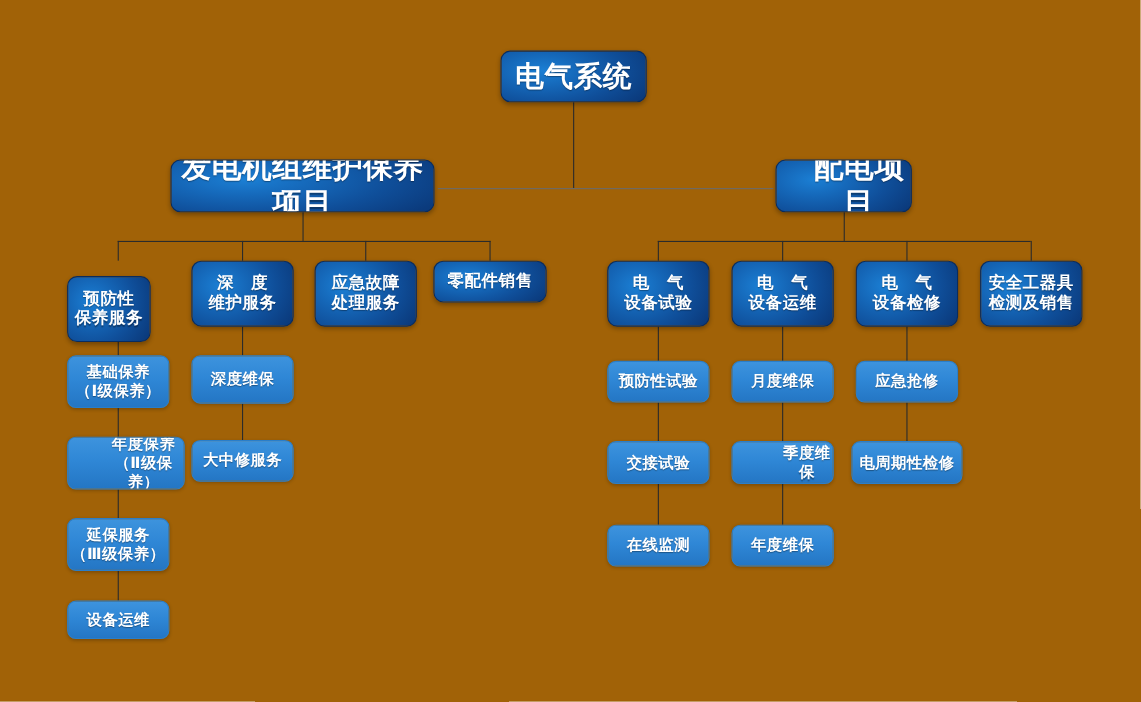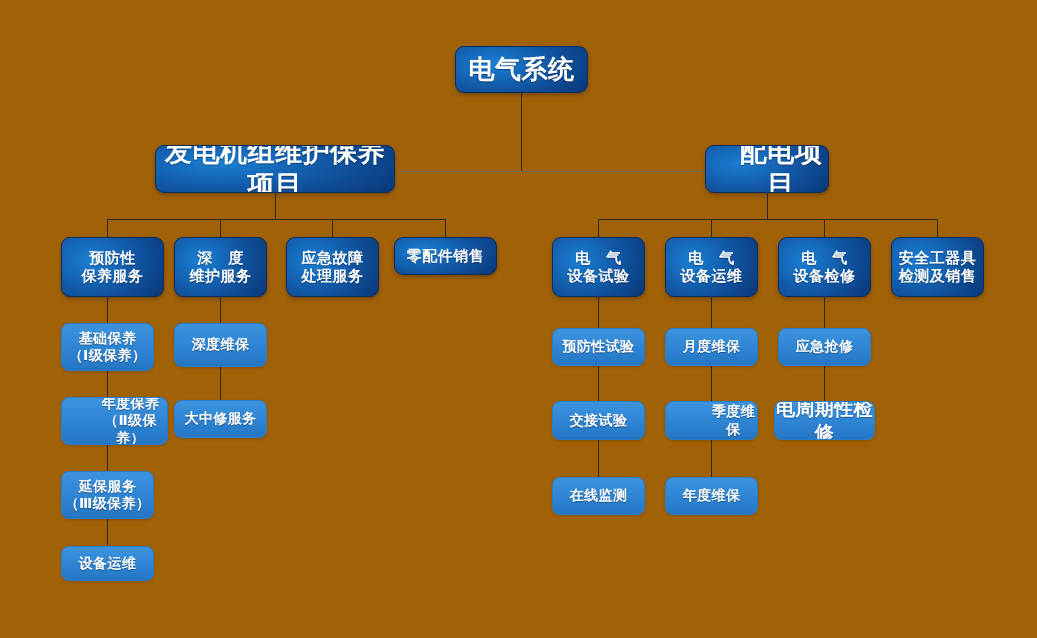--- a/index.html
+++ b/index.html
@@ -61,21 +61,21 @@
     border-radius: 8px;
   }
 
   .node .ln { display: block; }
 
   
   .root      { font-size: 26px; font-weight: bold; }
   .lvl2      { font-size: 27px; font-weight: bold; }
   .lvl3      { font-size: 15px; font-weight: bold; }
   .leaf      { font-size: 14px; font-weight: bold; letter-spacing: 0.4px; }
-  .leaf.small{ font-size: 19px; }
+  .leaf.small{ font-size: 14px; }
 </style>
 </head>
 <body>
 
 <div id="canvas">
 
   <div class="line v" style="left:521px; top:93px; height:78px;"></div>
 
   <div class="line h gray" style="left:398px; top:171px; width:305px;"></div>
 
@@ -120,21 +120,21 @@
   </div>
 
   <div class="node deep lvl2" style="left:155px; top:145px; width:240px; height:48px;">
     <span class="ln">发电机组维护保养项目</span>
   </div>
 
   <div class="node deep lvl2" style="left:705px; top:145px; width:124px; height:48px;padding-left:28px;">
     <span class="ln">配电项目</span>
   </div>
 
-  <div class="node deep lvl3" style="left:61px; top:237px; width:103px; height:60px;">
+  <div class="node deep lvl3" style="left:61px; top:251px; width:76px; height:60px;">
     <span class="ln">预防性
 保养服务</span>
   </div>
   <div class="node deep lvl3" style="left:174px; top:237px; width:93px; height:60px;">
     <span class="ln">深　度
 维护服务</span>
   </div>
   <div class="node deep lvl3" style="left:394px; top:237px; width:103px; height:38px;">
     <span class="ln">零配件销售</span>
   </div>

